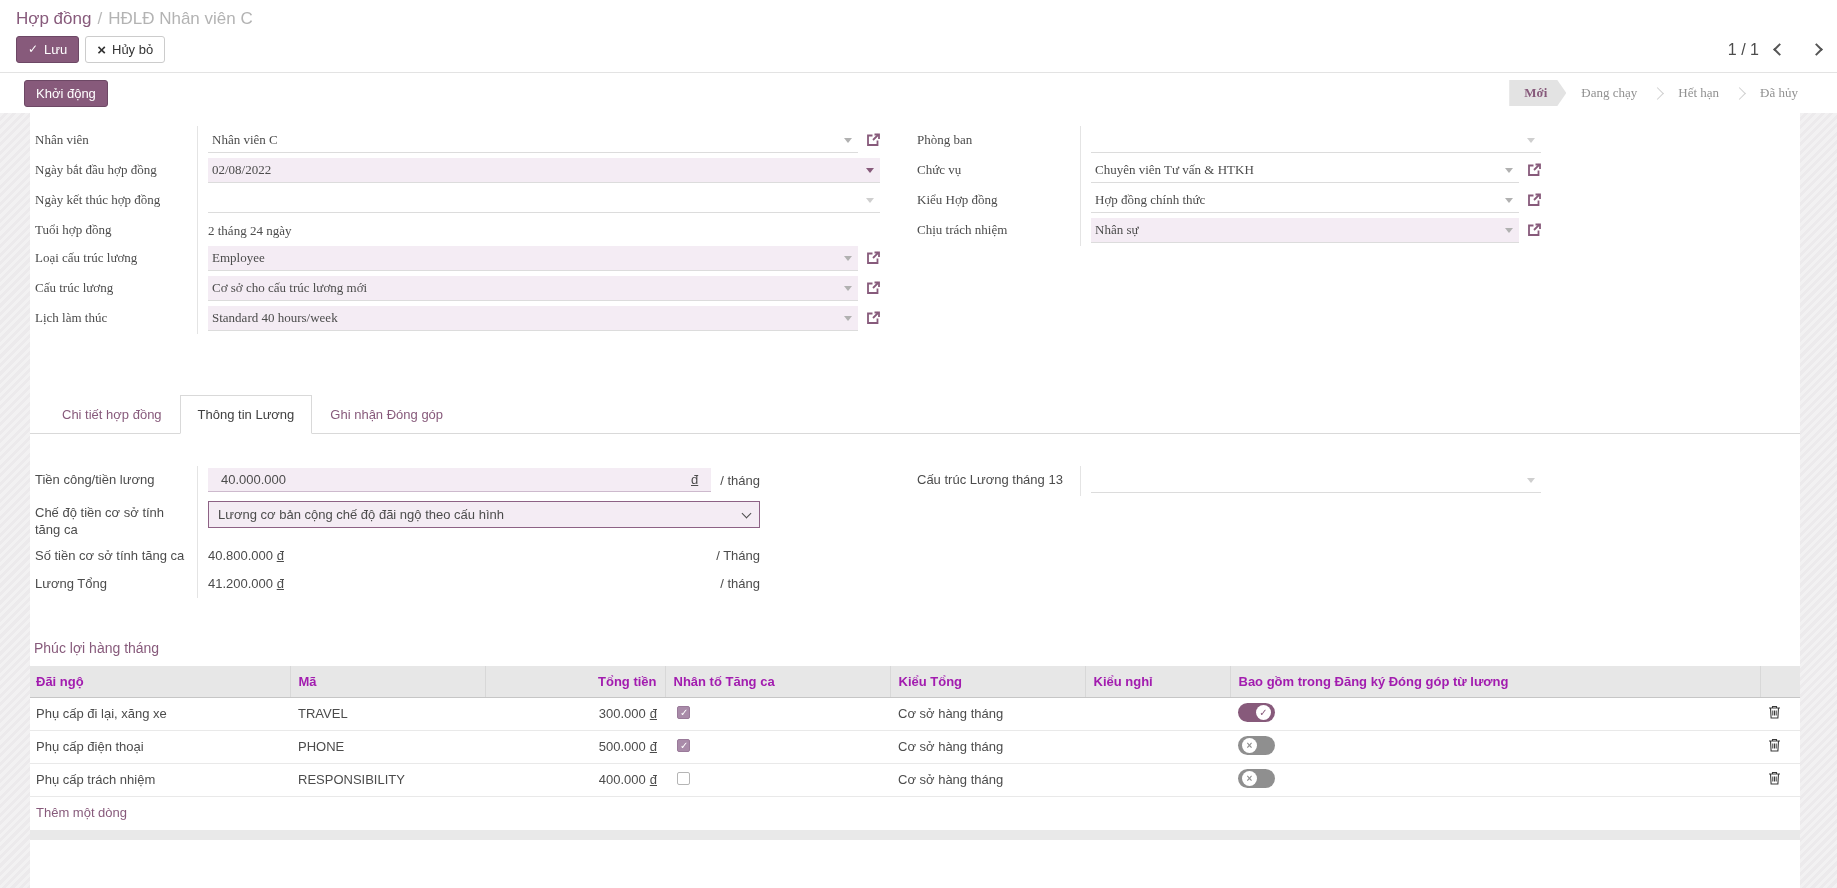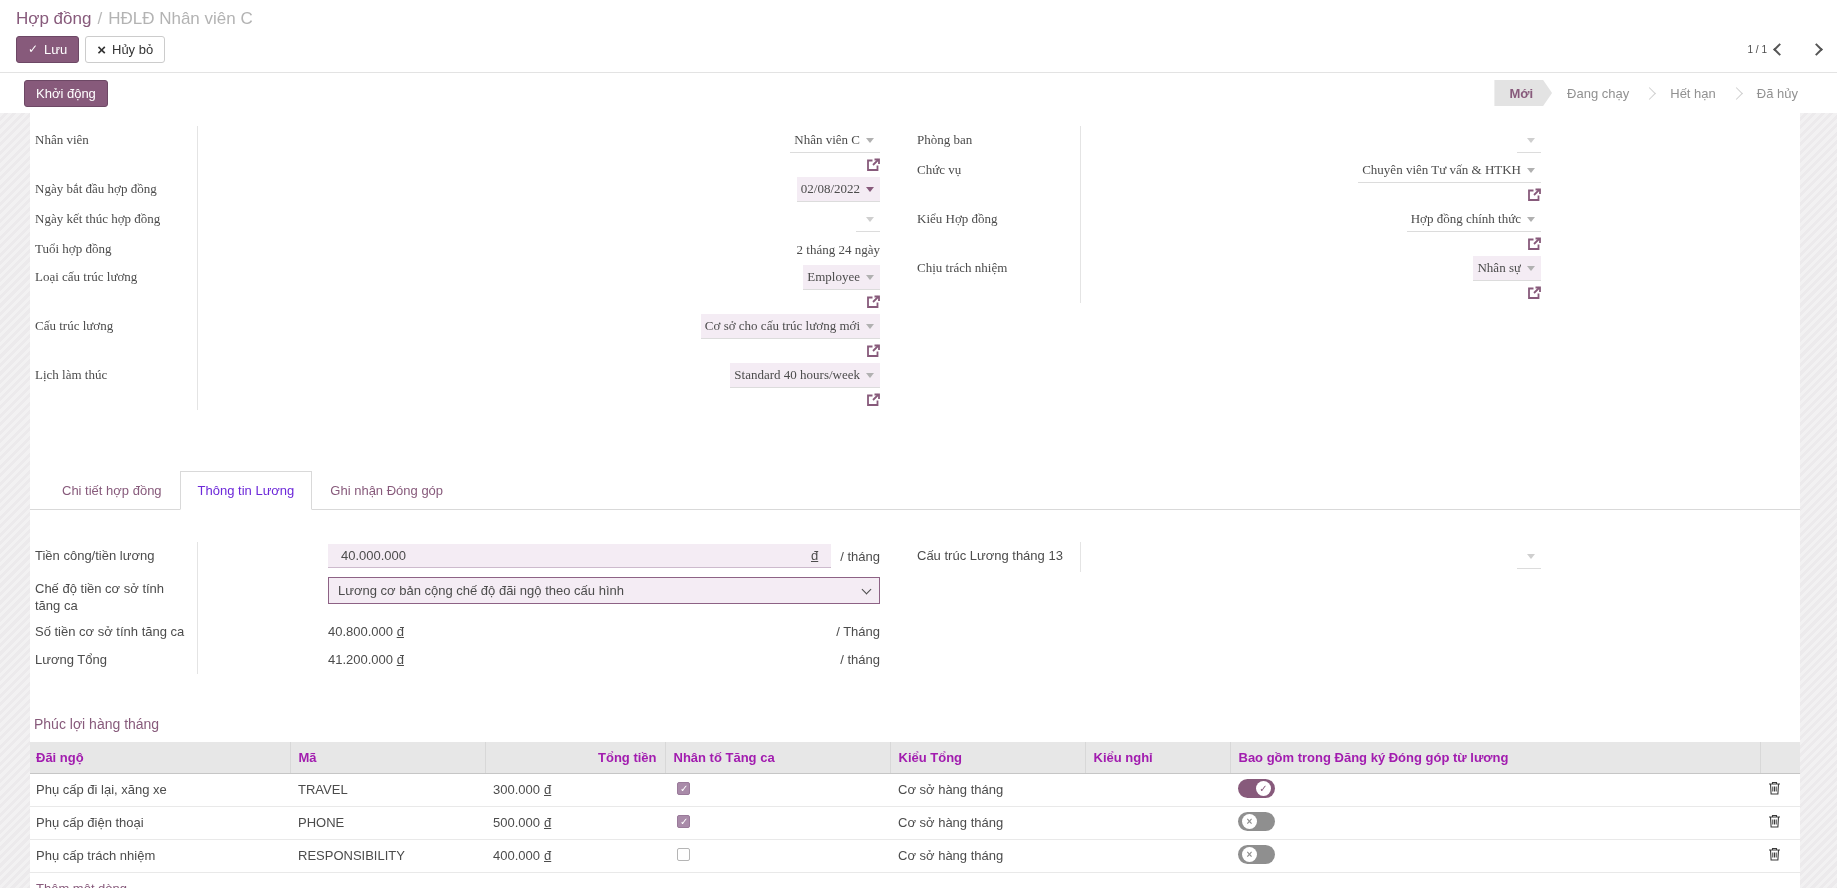--- a/index.html
+++ b/index.html
@@ -10,61 +10,61 @@
   .control-panel { padding:9px 16px 0 16px; }
   .breadcrumb { font-size:17px; margin-bottom:7px; }
   .bc-link { color:#875a7b; cursor:pointer; }
   .bc-sep { color:#b9b9b9; margin:0 6px; }
   .bc-current { color:#b3b3b3; }
   .cp-buttons { display:flex; align-items:center; margin-bottom:9px; }
   .btn { font-size:13px; padding:4px 11px; border-radius:3px; border:1px solid transparent; display:inline-flex; gap:6px; align-items:center; cursor:pointer; line-height:17px; }
   .btn-primary { background:#875a7b; border-color:#6d4865; color:#fff; }
   .btn-secondary { background:#fff; border-color:#ccc; color:#333; margin-left:6px; }
   .btn .ic { font-weight:700; font-size:12px; }
-  .pager { margin-left:auto; display:flex; align-items:center; gap:8px; font-size:10px; color:#4c4c4c; }
+  .pager { margin-left:auto; display:flex; align-items:center; gap:16px; font-size:16px; color:#4c4c4c; }
   .chev { width:9px; height:9px; border-left:2px solid #555; border-bottom:2px solid #555; display:inline-block; cursor:pointer; }
   .chev.left  { transform:rotate(45deg); }
   .chev.right { transform:rotate(225deg); }
   .cp-divider { border-bottom:1px solid #e3e3e3; }
 
   
   .statusbar { height:40px; display:flex; align-items:center; justify-content:space-between; padding:0 24px; }
   .sb-steps { display:flex; align-items:center; }
-  .step { padding:0 15px; height:26px; display:flex; align-items:center; color:#919191; font-size:13px; cursor:pointer; }
+  .step { padding:0 15px; height:26px; display:flex; align-items:center; color:#919191; font-size:13px; cursor:pointer;font-family:Liberation Serif, serif; }
   .step.active { background:#e3e3e3; color:#875a7b; font-weight:700; padding-right:19px;
     clip-path:polygon(0 0,calc(100% - 9px) 0,100% 50%,calc(100% - 9px) 100%,0 100%); }
   .sb-chevron { width:9px; height:9px; border-top:1px solid #cfcfcf; border-right:1px solid #cfcfcf; transform:rotate(45deg); margin:0 1px; }
 
   
   .content { display:flex; position:relative; height:778px; }
   .gutter { background:repeating-linear-gradient(135deg,#f2f1f2 0 3px,#eceaec 3px 6px); }
   .gutter.l { width:30px; }
   .gutter.r { flex:1; }
   .sheet { width:1770px; background:#fff; position:relative; }
 
   
   .o-row { display:flex; padding-top:13px;font-family:Liberation Serif, serif; }
   .o-group { display:grid; align-content:start; }
   .o-group.gleft  { grid-template-columns:165px 682px; margin-left:3px; }
   .o-group.gright { grid-template-columns:166px 460px; margin-left:35px; }
   .o-label { border-right:1px solid #e4e4e4; padding:5px 12px 4px 2px; line-height:17px; position:relative; }
-  .o-cell  { padding:2px 0 3px 10px; display:flex; align-items:flex-end; min-height:28px;flex-direction:column; }
+  .o-cell  { padding:2px 0 3px 10px; display:flex; align-items:flex-start; min-height:28px; }
   .o-field { flex:1; min-height:25px; display:flex; align-items:center; border-bottom:1px solid #dcdcdc; padding:2px 6px 2px 4px; }
   .o-field .fval { flex:1; white-space:nowrap; overflow:hidden; }
   .hl { background:#f4ecf4; }
   .caret { width:0; height:0; border-left:4px solid transparent; border-right:4px solid transparent; border-top:5px solid #b1b1b1; margin-left:6px; flex:none; cursor:pointer; }
   .caret.purple { border-top-color:#875a7b; }
   .caret.light  { border-top-color:#cfcfcf; }
   .ext-link { margin:5px 0 0 8px; flex:none; cursor:pointer; }
   .plain { padding-top:7px; }
 
   
   .tabs { display:flex; border-bottom:1px solid #d9d9d9; padding-left:14px; margin-top:60px; }
   .tab { padding:11px 17px; color:#875a7b; font-size:13px; cursor:pointer; position:relative; top:1px; border:1px solid transparent; }
-  .tab.active { color:#6d28d9; background:#fff; border-color:#d9d9d9; border-bottom-color:#fff; }
+  .tab.active { color:#404040; background:#fff; border-color:#d9d9d9; border-bottom-color:#fff; }
 
   
   .salary-row { display:flex; margin-top:32px; }
   .o-group.salary { grid-template-columns:165px 682px; margin-left:3px; }
   .salary .o-cell { padding-bottom:7px; }
   .sal-box { width:552px; display:flex; align-items:center; }
   .wage-input { width:552px; background:#f4ecf4; border-bottom:1px solid #cdbacd; display:flex; justify-content:space-between; align-items:center; padding:4px 13px; cursor:text; }
   .cur-u { text-decoration:underline; }
   .unit { margin-left:9px; white-space:nowrap; }
   .ot-select { width:552px; background:#f4ecf4; border:1px solid #8d6285; padding:5px 9px; display:flex; align-items:center; justify-content:space-between; cursor:pointer; }
@@ -73,21 +73,21 @@
   .sal-line .unit-r { margin-left:auto; }
 
   
   .benefits-title { color:#875a7b; font-size:14px; margin:42px 0 0 4px; }
   table.blist { width:1770px; border-collapse:collapse; table-layout:fixed; margin-top:10px; }
   .blist th { background:#e7e7e7; border-bottom:1px solid #c6c6c6; border-left:1px solid #d8d8d8; font-weight:700; text-align:left; padding:6px 8px; height:31px; color:#a21caf; font-size:13px; }
   .blist th:first-child { border-left:none; padding-left:6px; }
   .blist th.num { text-align:right; }
   .blist td { border-bottom:1px solid #e9e9e9; padding:5px 8px; height:30px; font-size:13px; vertical-align:middle; }
   .blist td:first-child { padding-left:6px; }
-  .blist td.num { }
+  .blist td.num { text-align:right; }
   .cur-cell { margin-left:4px; text-decoration:underline; }
   .cb { width:13px; height:13px; border:1px solid #b5b5b5; border-radius:2px; background:#fff; position:relative; display:inline-block; cursor:pointer; margin-left:4px; }
   .cb.checked { background:#a98ba9; border-color:#9a7a9a; }
   .cb.checked::after { content:"✓"; color:#fff; font-size:10px; position:absolute; top:0; left:2px; line-height:12px; }
   .toggle { width:37px; height:19px; border-radius:10px; background:#8f8f8f; position:relative; display:inline-block; cursor:pointer; }
   .toggle .knob { width:15px; height:15px; border-radius:50%; background:#fff; position:absolute; top:2px; left:4px; display:flex; align-items:center; justify-content:center; font-size:10px; font-weight:700; color:#8f8f8f; }
   .toggle.on { background:#875a7b; }
   .toggle.on .knob { left:auto; right:4px; color:#875a7b; }
   .trash { cursor:pointer; display:inline-block; }
   .add-row { padding:8px 8px 7px 6px; color:#875a7b; cursor:pointer; width:fit-content; }

